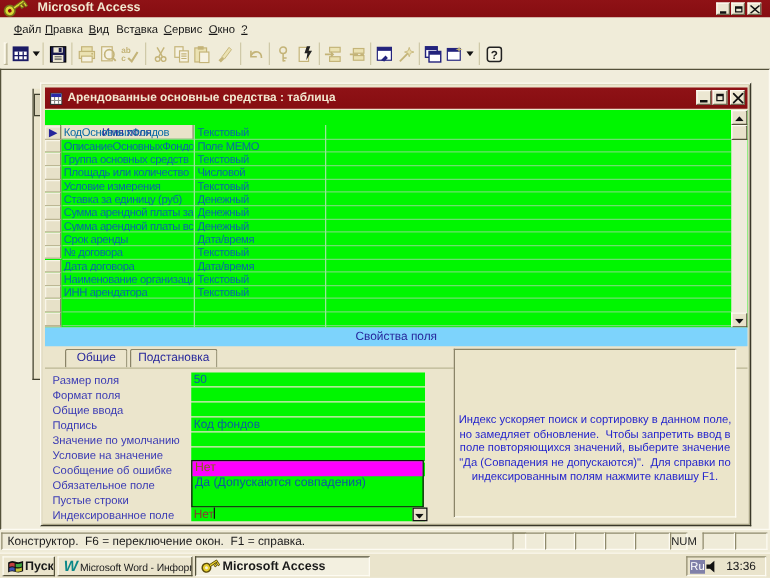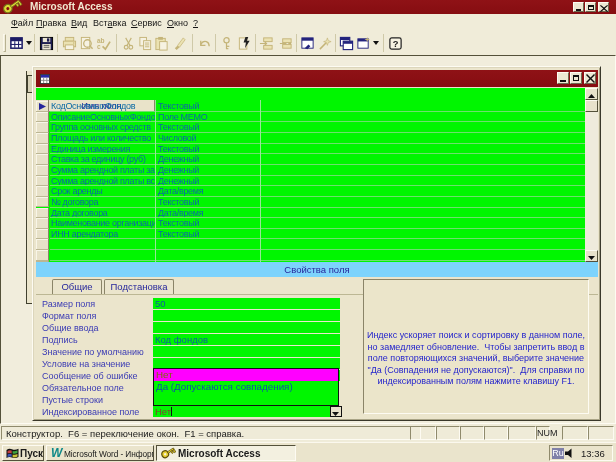--- a/index.html
+++ b/index.html
@@ -197,20 +197,21 @@
 <div class="abs" style="left:27px;top:75px;width:6px;height:18px;background:#d8d2b8;border:1px solid #41402e"></div>
 <div class="abs" id="cwin">
   <div class="abs" id="ctitle">
     <svg class="abs" style="left:4px;top:4px" width="10" height="10" viewBox="0 0 11 11">
       <rect x="0.5" y="0.5" width="10" height="10" fill="#fff" stroke="#333" stroke-width="1"></rect>
       <rect x="1" y="1" width="9" height="3" fill="#2a2aa8"></rect>
       <line x1="1" y1="7" x2="10" y2="7" stroke="#888"></line>
       <line x1="4" y1="4" x2="4" y2="10" stroke="#888"></line>
       <line x1="7.5" y1="4" x2="7.5" y2="10" stroke="#888"></line>
     </svg>
+    <span class="abs" id="ctitletext">Арендованные основные средства : таблица</span>
     <div class="abs cbtn" style="left:521px">
         <div style="margin:7px 2px 0 2px;height:2px;background:#111"></div>
       </div>
     <div class="abs cbtn" style="left:534px">
         <div style="margin:2px 2px 0 2px;height:6px;border:1px solid #111;border-top-width:2px"></div>
       </div>
     <div class="abs cbtn" style="left:548px"><svg width="10" height="10" style="margin:1px 0 0 1px">
           <path d="M1 0 L4.5 3.5 L8 0 L9 1 L5.5 4.5 L9 8 L8 9 L4.5 5.5 L1 9 L0 8 L3.5 4.5 L0 1 Z" fill="#111"></path>
         </svg></div>
   </div>
@@ -227,21 +228,21 @@
       <div class="abs rline" style="top:33.3px;width:535px"></div>
       <div class="abs selcell" style="top:34.3px;height:10.65px"></div>
       <div class="abs gtext" style="left:15px;top:34.3px;width:104px">Группа основных средств</div>
       <div class="abs gtext" style="left:122px;top:34.3px;width:100px">Текстовый</div>
       <div class="abs rline" style="top:43.949999999999996px;width:535px"></div>
       <div class="abs selcell" style="top:44.95px;height:10.65px"></div>
       <div class="abs gtext" style="left:15px;top:44.95px;width:104px">Площадь или количество</div>
       <div class="abs gtext" style="left:122px;top:44.95px;width:100px">Числовой</div>
       <div class="abs rline" style="top:54.6px;width:535px"></div>
       <div class="abs selcell" style="top:55.6px;height:10.65px"></div>
-      <div class="abs gtext" style="left:15px;top:55.6px;width:104px">Единица измерения</div>
+      <div class="abs gtext" style="left:15px;top:55.6px;width:104px">Условие измерения</div>
       <div class="abs gtext" style="left:122px;top:55.6px;width:100px">Текстовый</div>
       <div class="abs rline" style="top:65.25px;width:535px"></div>
       <div class="abs selcell" style="top:66.25px;height:10.65px"></div>
       <div class="abs gtext" style="left:15px;top:66.25px;width:104px">Ставка за единицу (руб)</div>
       <div class="abs gtext" style="left:122px;top:66.25px;width:100px">Денежный</div>
       <div class="abs rline" style="top:75.9px;width:535px"></div>
       <div class="abs selcell" style="top:76.9px;height:10.65px"></div>
       <div class="abs gtext" style="left:15px;top:76.9px;width:104px">Сумма арендной платы за м</div>
       <div class="abs gtext" style="left:122px;top:76.9px;width:100px">Денежный</div>
       <div class="abs rline" style="top:86.55000000000001px;width:535px"></div>

